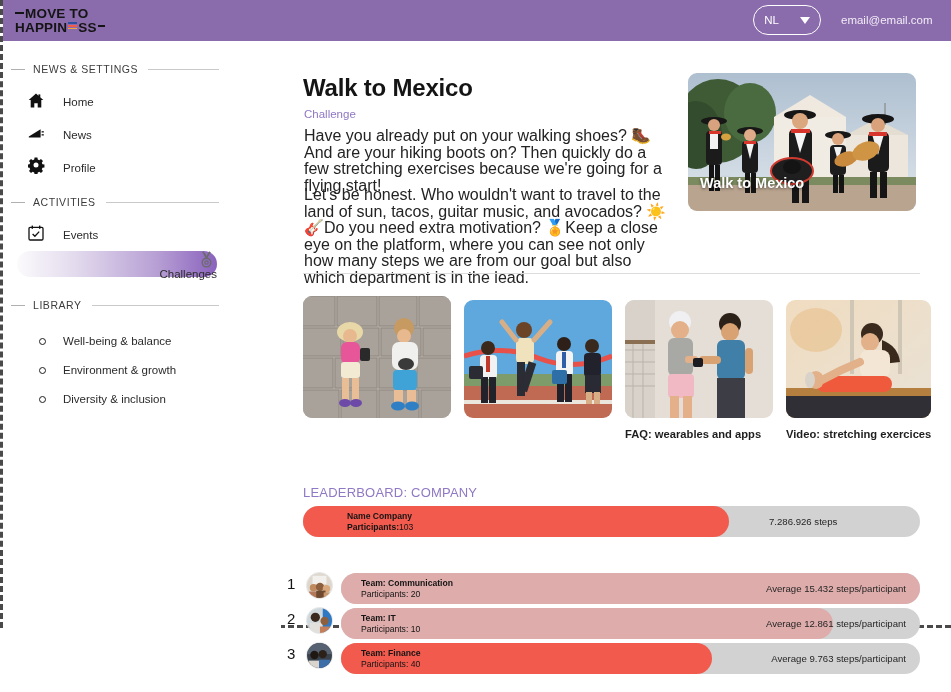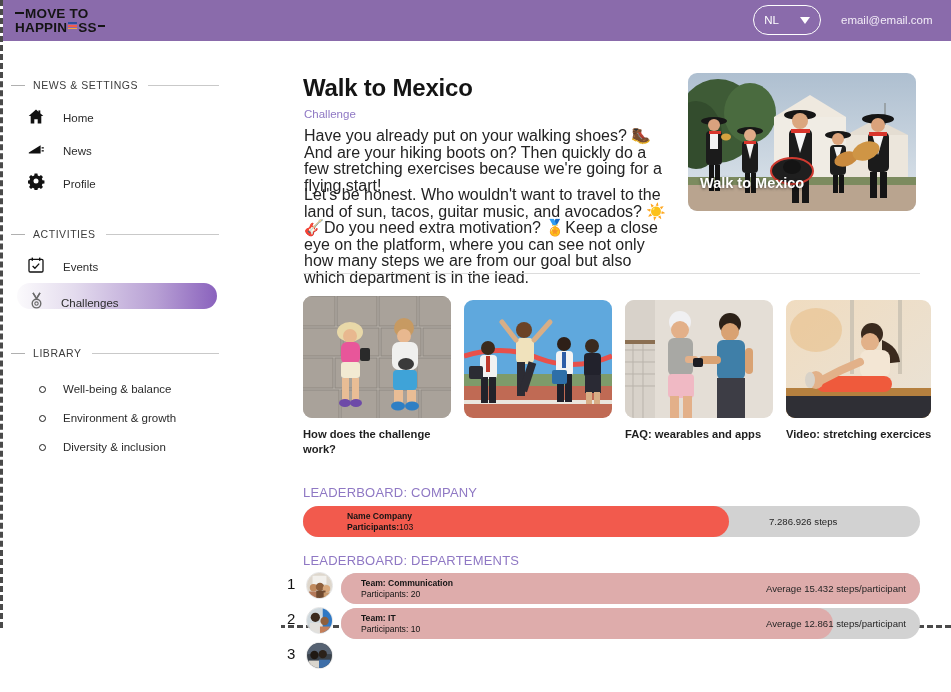--- a/index.html
+++ b/index.html
@@ -67,21 +67,21 @@
   }
 
   
   .sidebar {
     position: absolute; left: 0; top: 41px;
     width: 278px; height: 651px;
     background: #fff;
   }
   .sec-head {
     display: flex; align-items: center;
-    margin-top: 38px; margin-left: 8px;
+    margin-top: 22px; margin-left: 8px;
   }
   .sec-head .lead {
     width: 14px; height: 1px; background: #b0b0b0; margin-right: 8px;
   }
   .sec-head .txt {
     font-size: 10.5px; color: #3c3c3c; letter-spacing: 0.55px;
     white-space: nowrap;
   }
   .sec-head .rule {
     flex: 1; height: 1px; background: #c9c9c9; margin-left: 10px; margin-right: 62px;
@@ -95,20 +95,21 @@
     width: 22px; display: flex; align-items: center; justify-content: center;
   }
   .nav-item .lbl {
     margin-left: 16px; font-size: 11.5px; color: #2b2b2b;
   }
   .nav-item.active {
     margin-left: 14px; margin-right: 64px;
     padding-left: 8px;
     height: 26px; border-radius: 13px;
     background: linear-gradient(90deg, #fbfafc 0%, #e4dcee 28%, #b79fd4 70%, #8a62bd 100%);
+    flex-direction: column;
   }
   .nav-item.active .lbl { margin-left: 14px; }
   .bullet-item {
     display: flex; align-items: center;
     height: 22px; margin-top: 7px; padding-left: 36px;
   }
   .bullet-item .ring {
     width: 7px; height: 7px; border: 1.6px solid #1f1f1f; border-radius: 50%;
   }
   .bullet-item .lbl { margin-left: 17px; font-size: 11.5px; color: #2b2b2b; }
@@ -445,21 +446,20 @@
             <circle cx="101" cy="40" r="7" fill="#e8b88f"></circle>
             <rect x="89" y="46" width="26" height="28" rx="7" fill="#f0f0ee"></rect>
             <rect x="90" y="74" width="24" height="20" rx="4" fill="#3fa3d8"></rect>
             <rect x="91" y="94" width="9" height="14" fill="#e9bd95"></rect>
             <rect x="104" y="94" width="9" height="14" fill="#e9bd95"></rect>
             <ellipse cx="95" cy="110" rx="7" ry="4.5" fill="#2f7fc4"></ellipse>
             <ellipse cx="109" cy="110" rx="7" ry="4.5" fill="#2f7fc4"></ellipse>
             <ellipse cx="103" cy="68" rx="8" ry="6" fill="#3a3a3a"></ellipse>
           </svg>
         </div>
-        <div class="cap">How does the challenge work?</div>
       </div>
 
       <div class="card c2">
         <div class="thumb">
           <svg width="148" height="118" viewBox="0 0 148 118" preserveAspectRatio="none">
             <rect width="148" height="78" fill="#5fa8dd"></rect>
             <rect y="74" width="148" height="14" fill="#7e9b6a"></rect>
             <rect y="86" width="148" height="32" fill="#c06a54"></rect>
             <rect y="100" width="148" height="4" fill="#eae6de"></rect>
 
@@ -566,21 +566,20 @@
       <div class="fill fill-coral" id="co-fill" style="width:426px;"></div>
       <div class="bar-txt">
         <div>Name Company</div>
         <div>
           <span>Participants:</span><span class="thin">103</span>
         </div>
       </div>
       <div class="steps" style="left:466px; top:10px;">7.286.926 steps</div>
     </div>
 
-    <div class="lb-title lb-dept-title">LEADERBOARD: DEPARTEMENTS</div>
 
     <div class="rank" style="left:6px; top:534px;">1</div>
     <div class="avatar" style="left:25px; top:531px;">
       <svg class="av-img" viewBox="0 0 27 27">
         <rect width="27" height="27" fill="#ded7cd"></rect>
         <rect x="6" y="3" width="15" height="9" fill="#f2f0ec"></rect>
         <circle cx="7" cy="16" r="4" fill="#c08a5e"></circle>
           <circle cx="14" cy="15" r="4.5" fill="#8e5f3c"></circle>
         <circle cx="21" cy="17" r="4" fill="#d8a87c"></circle>
         <rect x="2" y="20" width="10" height="9" fill="#b4795a"></rect>
@@ -621,15 +620,23 @@
     <div class="avatar" style="left:25px; top:601px;">
       <svg class="av-img" viewBox="0 0 27 27">
         <rect width="27" height="27" fill="#39414a"></rect>
         <rect x="0" y="0" width="27" height="12" fill="#566272"></rect>
         <circle cx="8" cy="13" r="4.5" fill="#1f1812"></circle>
         <circle cx="17" cy="12" r="4.5" fill="#2b2119"></circle>
         <rect x="2" y="19" width="11" height="10" fill="#d9d5cd"></rect>
         <rect x="13" y="18" width="12" height="11" fill="#3e6ea8"></rect>
       </svg>
     </div>
+    <div class="track" style="left:60px; top:602px; width:579px;">
+      <div class="fill fill-coral" style="width:371px;"></div>
+      <div class="bar-txt" style="left:20px;">
+        <div>Team: Finance</div>
+        <div class="thin">Participants: 40</div>
+      </div>
+      <div class="steps" style="right:14px; top:10px;">Average 9.763 steps/participant</div>
+    </div>
 
   </div>
 </div>
 
 </body></html>

